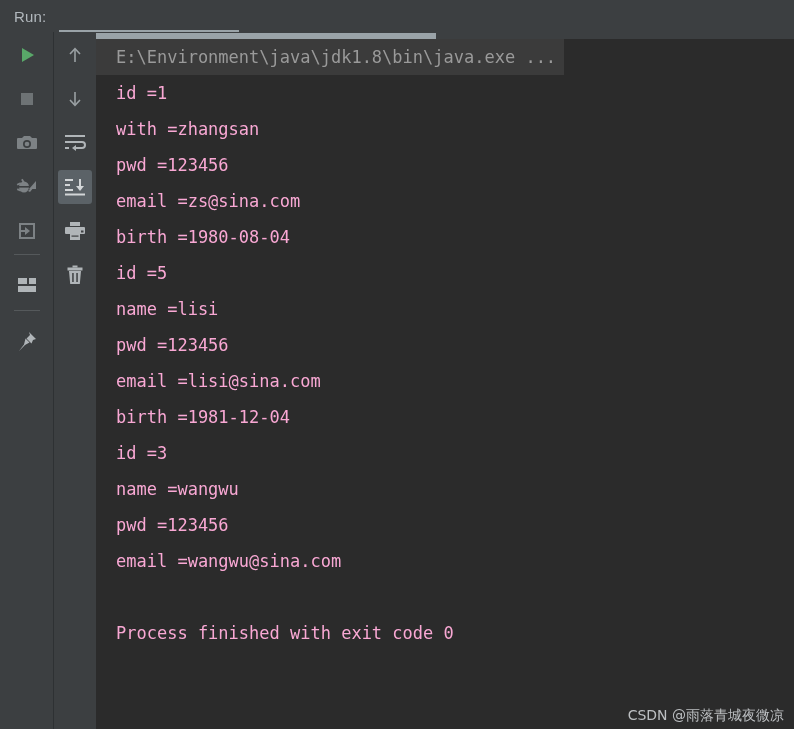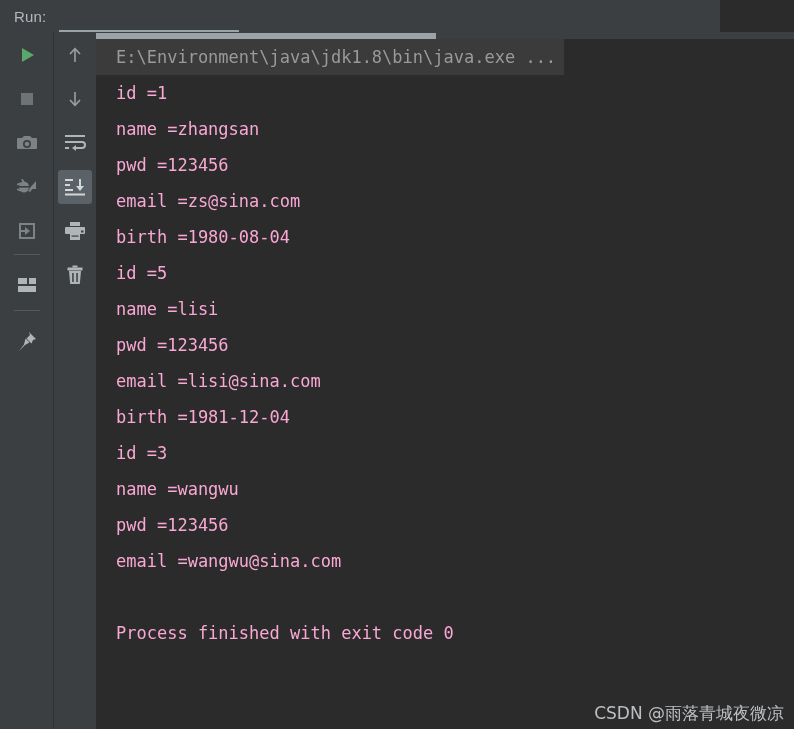--- a/index.html
+++ b/index.html
@@ -19,21 +19,21 @@
     position: relative;
     width: 794px;
     height: 729px;
     background: #2b2b2b;
   }
 
   
   .topbar {
     position: absolute;
     left: 0; top: 0;
-    width: 720px;
+    width: 794px;
     height: 32px;
     background: #3c3f41;
     display: flex;
     align-items: center;
     gap: 7px;
   }
   .run-label {
     margin-left: 14px;
     color: #b2b8bd;
     font-size: 15px;
@@ -178,21 +178,21 @@
   .cmd-row {
     height: 36px;
   }
 
   
   .watermark {
     position: absolute;
     right: 10px;
     bottom: 4px;
     color: #c9cccf;
-    font-size: 17px;
+    font-size: 14px;
     font-family: "DejaVu Sans", sans-serif;
     opacity: 0.92;
     white-space: nowrap;
   }
 
   svg { display: block; }
 </style>
 </head>
 <body>
 
@@ -355,21 +355,21 @@
     <div class="hscroll">
       <div class="thumb"></div>
     </div>
 
     <div class="lines">
       <div class="cmd-row">
         <div class="line cmd">E:\Environment\java\jdk1.8\bin\java.exe ...</div>
       </div>
 
       <div class="line">id =1</div>
-      <div class="line">name =zhangsan</div>
+      <div class="line">with =zhangsan</div>
       <div class="line">pwd =123456</div>
       <div class="line">email =zs@sina.com</div>
       <div class="line">birth =1980-08-04</div>
       <div class="line">id =5</div>
       <div class="line">name =lisi</div>
       <div class="line">pwd =123456</div>
       <div class="line">email =lisi@sina.com</div>
       <div class="line">birth =1981-12-04</div>
       <div class="line">id =3</div>
       <div class="line">name =wangwu</div>

